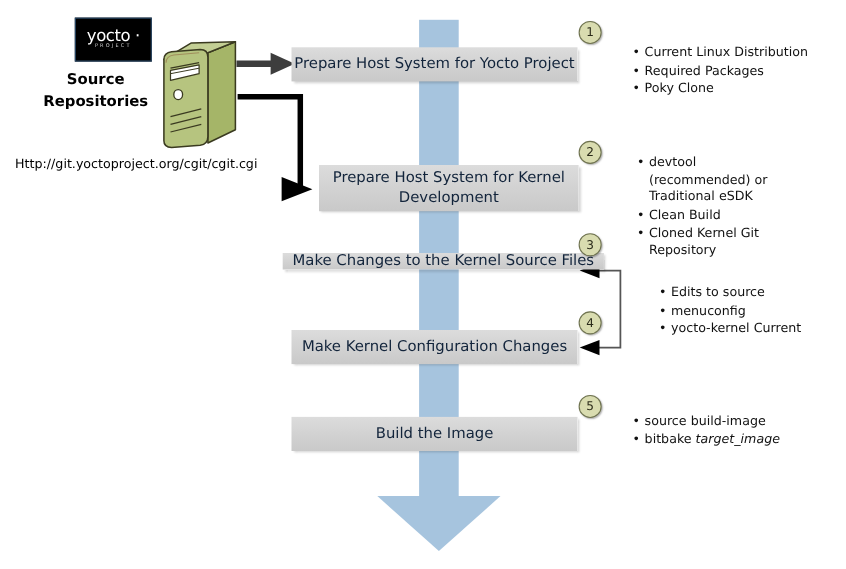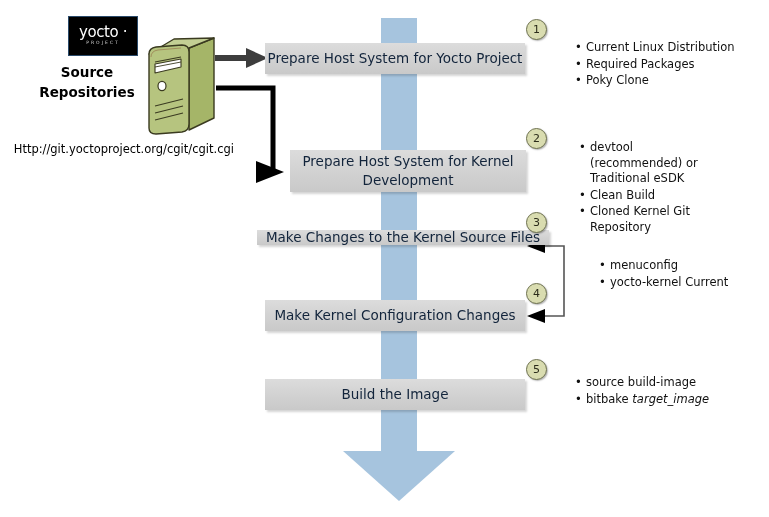--- a/index.html
+++ b/index.html
@@ -268,20 +268,21 @@
   <div class="bullets" style="left:560px; top:140px; width:168px;">
     <ul>
       <li><span>devtool (recommended) or Traditional eSDK</span></li>
       <li><span>Clean Build</span></li>
       <li><span>Cloned Kernel Git Repository</span></li>
     </ul>
   </div>
 
   <div class="bullets" style="left:580px; top:258px; width:180px;">
     <ul>
+      <li><span>Edits to source</span></li>
       <li><span>menuconfig</span></li>
       <li><span>yocto-kernel Current</span></li>
     </ul>
   </div>
 
   <div class="bullets" style="left:556px; top:375px; width:200px;">
     <ul>
       <li><span>source build-image</span></li>
       <li><span>bitbake </span><span class="ital">target_image</span></li>
     </ul>

